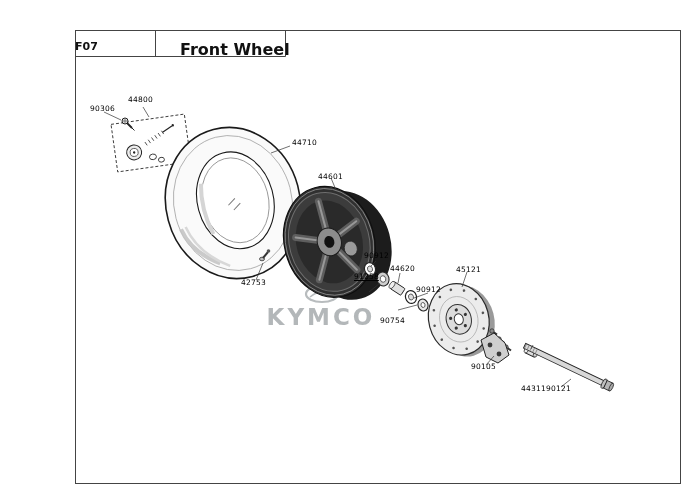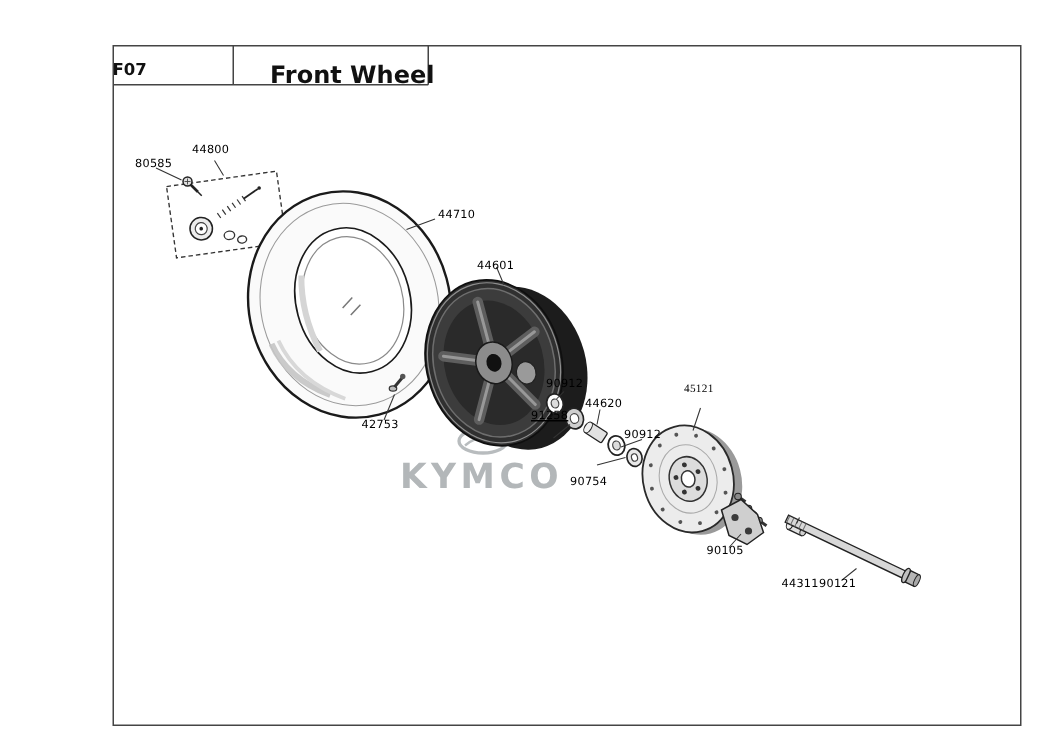--- a/index.html
+++ b/index.html
@@ -194,28 +194,28 @@
       <line x1="467" y1="272" x2="462" y2="287"></line>
       <line x1="486" y1="365" x2="494" y2="356"></line>
       <line x1="533" y1="345" x2="531" y2="349"></line>
       <line x1="561" y1="387" x2="571" y2="379"></line>
     </g>
   </svg>
 
   <div class="hdr-code">F07</div>
   <div class="hdr-title">Front Wheel</div>
 
-  <span class="part-label" style="left:90px;  top:104px;">80585</span>
+  <span class="part-label" style="left:90px;  top:104px;">90306</span>
   <span class="part-label" style="left:128px; top:95px;">44800</span>
   <span class="part-label" style="left:292px; top:138px;">44710</span>
   <span class="part-label" style="left:318px; top:172px;">44601</span>
   <span class="part-label" style="left:241px; top:278px;">42753</span>
   <span class="part-label" style="left:364px; top:251px;">90912</span>
   <span class="part-label" style="left:390px; top:264px;">44620</span>
   <span class="part-label" style="left:354px; top:272px;text-decoration:underline;">91258</span>
   <span class="part-label" style="left:416px; top:285px;">90912</span>
   <span class="part-label" style="left:380px; top:316px;">90754</span>
-  <span class="part-label" style="left:456px; top:254px;font-family:Liberation Serif, serif;">45121</span>
+  <span class="part-label" style="left:456px; top:265px;">45121</span>
   <span class="part-label" style="left:471px; top:362px;">90105</span>
   <span class="part-label" style="left:521px; top:336px;margin-top:48px;">44311</span>
   <span class="part-label" style="left:546px; top:384px;">90121</span>
 
 </div>
 
 </body></html>

